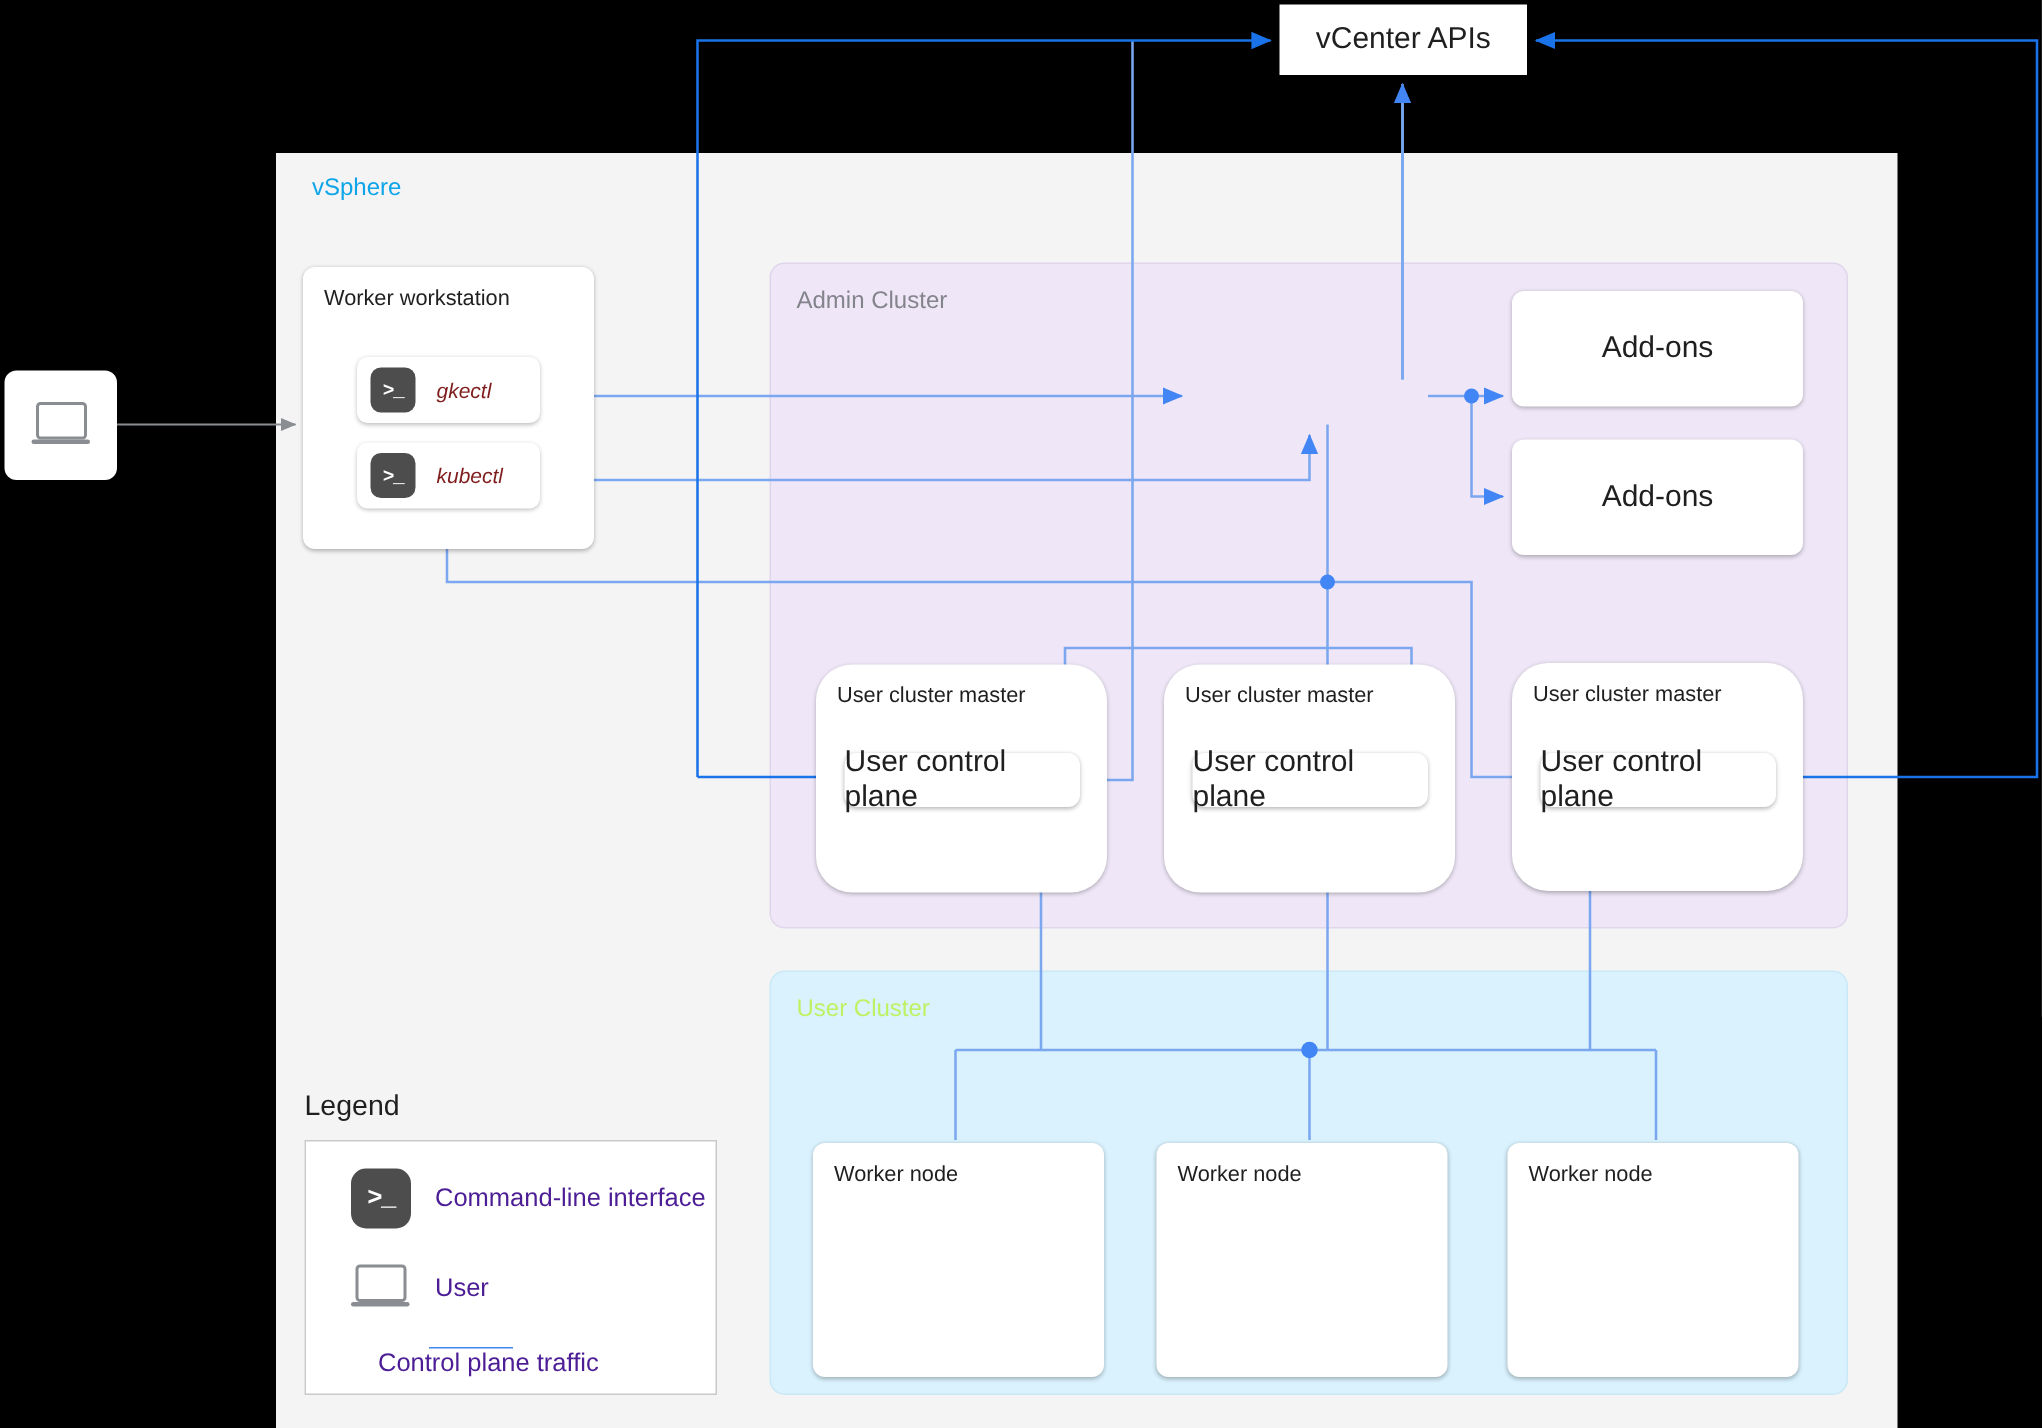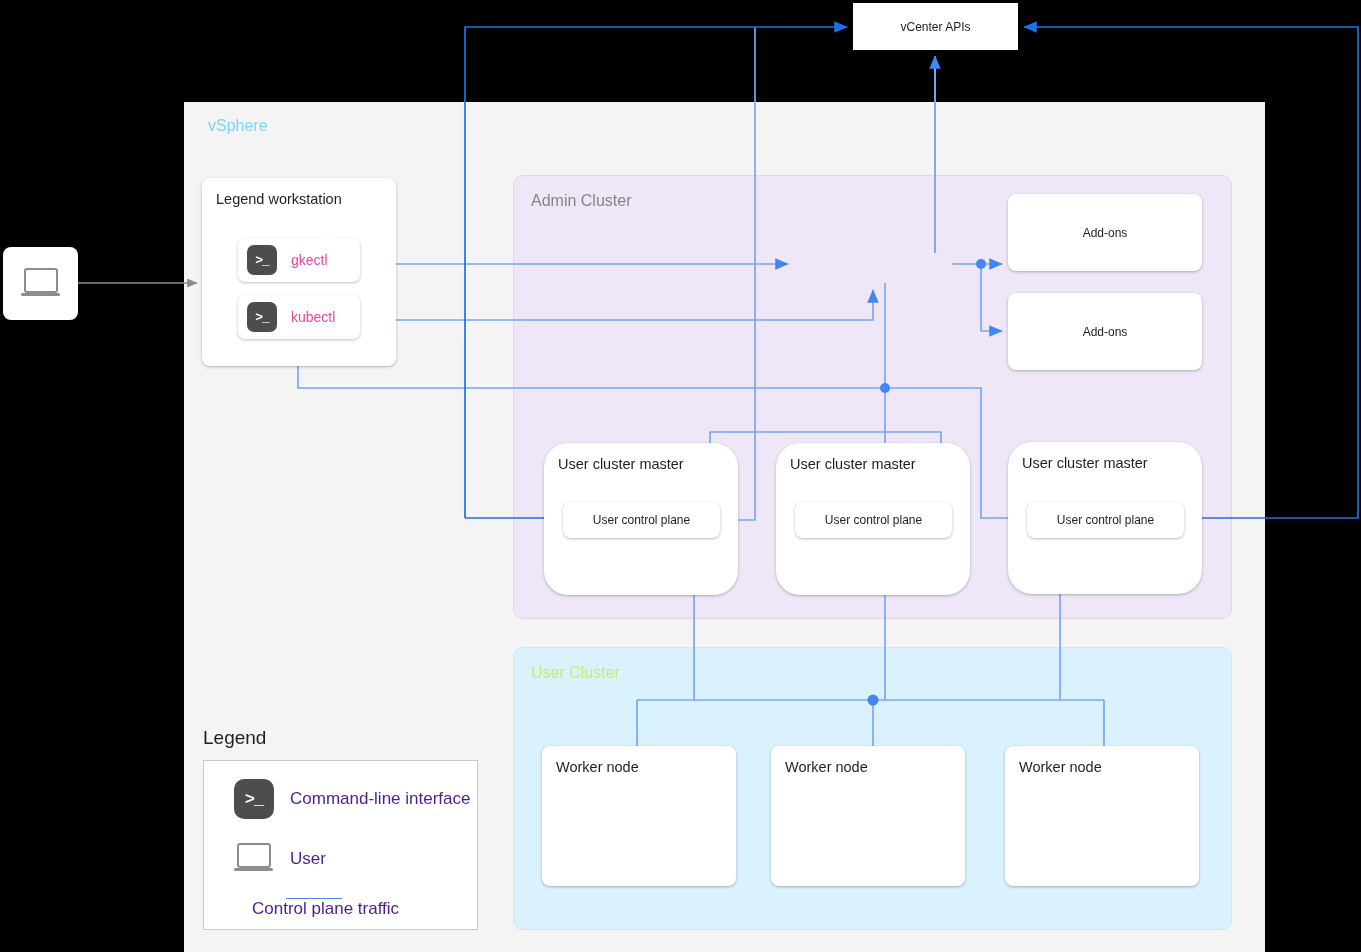--- a/index.html
+++ b/index.html
@@ -2,48 +2,48 @@
 <html><head>
 <meta charset="utf-8">
 <style>
   html,body{margin:0;padding:0;background:#000;}
   body{width:1361px;height:952px;position:relative;overflow:hidden;
        font-family:"Liberation Sans","DejaVu Sans",sans-serif;}
   #stage{position:absolute;left:0;top:0;width:1361px;height:952px;background:#000;}
   .abs{position:absolute;}
   
   .vsphere{left:184px;top:102px;width:1081px;height:850px;background:#f4f4f4;}
-  .vsphere-label{left:208px;top:117px;font-size:16px;color:#7dd3fc;}
+  .vsphere-label{left:208px;top:117px;font-size:16px;color:#0ea5e9;}
   .admincluster{left:513px;top:175px;width:717px;height:442px;background:#efe7f7;
                 border:1px solid #e0d6ec;border-radius:10px;}
   .admincluster-label{left:531px;top:192px;font-size:16px;color:#84848c;}
   .usercluster{left:513px;top:647px;width:717px;height:281px;background:#d9f2fd;
                border:1px solid #cbe8f7;border-radius:10px;}
   .usercluster-label{left:531px;top:664px;font-size:16px;color:#bef264;}
   
   .card{background:#fff;border-radius:8px;box-shadow:0 1px 3px rgba(0,0,0,.28);}
   .card .t{position:absolute;left:14px;top:13px;font-size:14.5px;color:#1f1f1f;white-space:nowrap;}
-  .centered{display:flex;align-items:center;justify-content:center;font-size:12px;color:#1f1f1f;}
+  .centered{display:flex;align-items:center;justify-content:center;font-size:20px;color:#1f1f1f;}
   .vcenter{left:853px;top:3px;width:165px;height:47px;background:#fff;
            box-shadow:0 1px 3px rgba(0,0,0,.3);}
   .adminws{left:202px;top:178px;width:194px;height:188px;}
   .cli{width:122px;height:44px;background:#fff;border-radius:7px;
        box-shadow:0 1px 3px rgba(0,0,0,.25);display:flex;align-items:center;}
   .cli .glyph{width:30px;height:30px;margin-left:9px;background:#4d4d4d;border-radius:7px;
               color:#fff;font-family:"Liberation Mono","DejaVu Sans Mono",monospace;
               font-size:13px;font-weight:bold;display:flex;align-items:center;justify-content:center;
               letter-spacing:-1px;}
-  .cli .lbl{margin-left:14px;font-size:14px;color:#ec4899;}
+  .cli .lbl{margin-left:14px;font-size:14px;color:#7f1d1d;font-style:italic;}
   .acm{left:776px;top:190px;width:194px;height:148px;}
   .acp{left:795px;top:247px;width:157px;height:36px;}
   .addon{left:1008px;top:194px;width:194px;height:77px;}
   .addon2{left:1008px;top:293px;width:194px;height:77px;}
   .ucm{top:443px;width:194px;height:152px;border-radius:24px;}
   .ucp{top:502px;width:157px;height:36px;}
-  .wn{top:746px;width:194px;height:140px;text-decoration:underline;}
+  .wn{top:762px;width:194px;height:156px;text-decoration:underline;}
   
   .legend-title{left:203px;top:727px;font-size:19px;color:#1f1f1f;}
   .legend-box{left:203px;top:760px;width:273px;height:168px;background:#fff;border:1px solid #c9c9c9;}
   .lg-row{position:absolute;display:flex;align-items:center;}
   .lg-text{font-size:17px;color:#4c1d95;margin-left:16px;}
   .lg-term{width:40px;height:40px;background:#4d4d4d;border-radius:10px;color:#fff;
            font-family:"Liberation Mono","DejaVu Sans Mono",monospace;font-size:17px;font-weight:bold;
            display:flex;align-items:center;justify-content:center;letter-spacing:-1px;}
   .laptop{width:40px;height:32px;position:relative;}
   .laptop .scr{position:absolute;left:3px;top:0;width:30px;height:21px;
@@ -135,21 +135,21 @@
   </div>
 
   <div class="abs userbox">
     <span class="laptop">
       <span class="scr"></span>
         <span class="base"></span>
     </span>
   </div>
 
   <div class="abs card adminws">
-    <span class="t">Legend workstation</span>
+    <span class="t">Worker workstation</span>
     <div class="cli abs" style="left:36px;top:60px;">
       <span class="glyph">&gt;_</span>
       <span class="lbl">gkectl</span>
     </div>
     <div class="cli abs" style="left:36px;top:117px;">
       <span class="glyph">&gt;_</span>
       <span class="lbl">kubectl</span>
     </div>
   </div>
 

